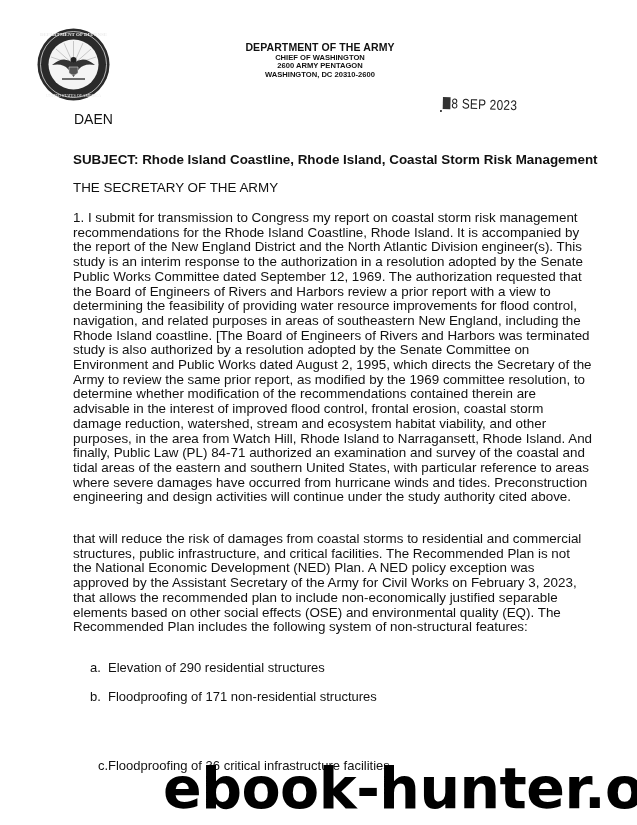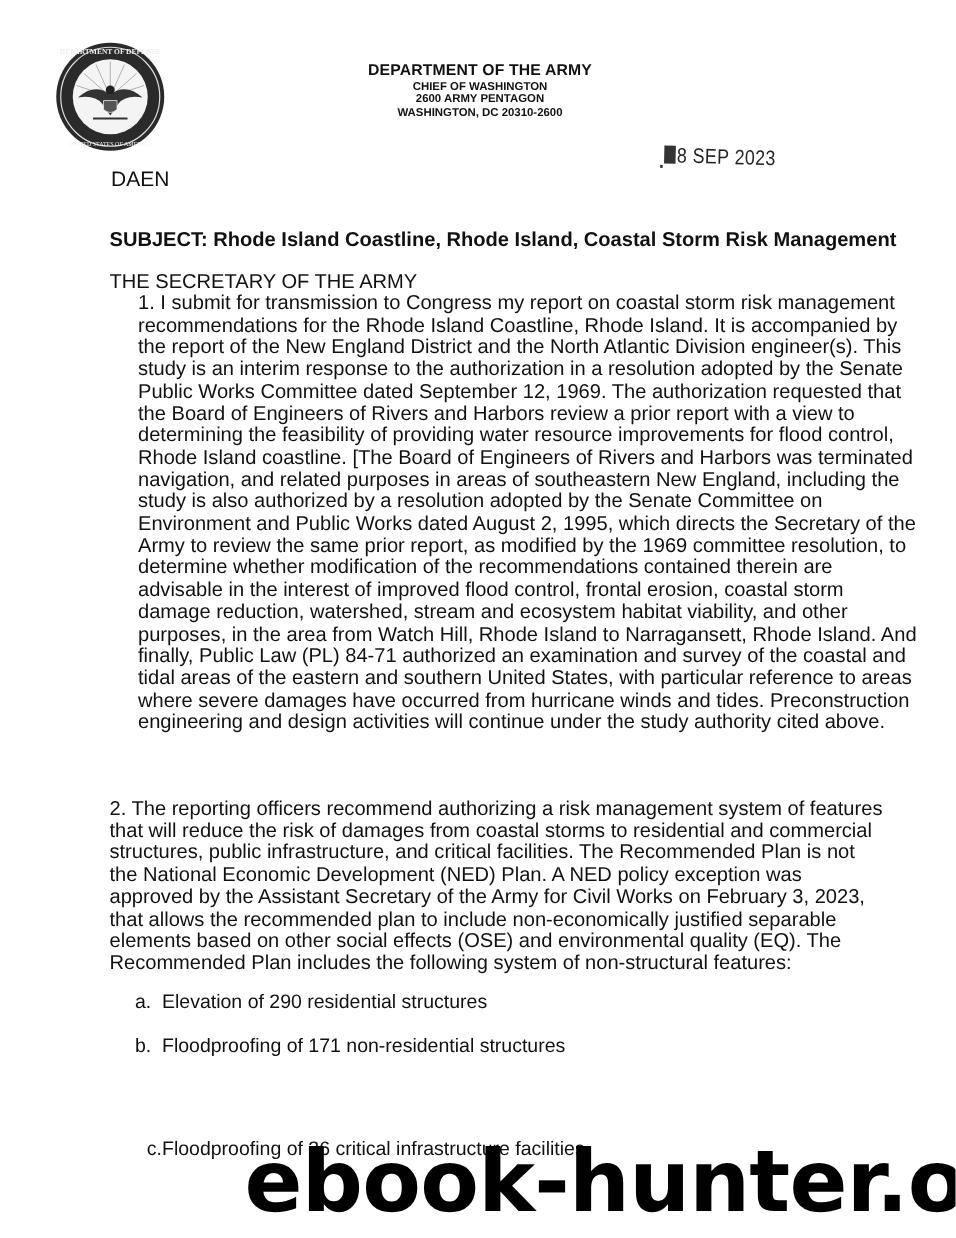--- a/index.html
+++ b/index.html
@@ -13,21 +13,21 @@
     .office { position: absolute; left: 74px; top: 111px; font-size: 14px; }
     .stamp { position: absolute; left: 443px; top: 95px; font-size: 14px; color: #222;
              font-family: "Liberation Sans Narrow", "Liberation Sans", sans-serif;
              transform: scaleX(0.85) rotate(1.5deg); transform-origin: left top; letter-spacing: 0.3px; }
     .stamp .blot { display: inline-block; width: 9px; height: 12px; background: #333;
                    margin-right: 1px; vertical-align: -1px; }
     .stamp .dot { position: absolute; left: -3px; top: 15px; width: 2px; height: 2px; background: #333; }
     .text-block { position: absolute; left: 73px; width: 500px; font-size: 13.4px; line-height: 14.7px; }
     .subject { top: 153px; white-space: nowrap; font-weight: bold; }
     .addressee { top: 181px; }
-    .para1 { top: 195px; margin-left: 19px; }
+    .para1 { top: 211px; }
     .para2 { top: 532px; }
     .p-line { white-space: nowrap; display: block; }
     .list-item { position: absolute; left: 90px; font-size: 13px; white-space: nowrap; }
     .li-a { top: 660px; }
     .li-b { top: 689px; }
     .li-c { top: 758px; text-align: right; }
     .li-marker { display: inline-block; width: 18px; }
     .watermark { position: absolute; left: 163px; top: 755px; font-family: "DejaVu Sans", sans-serif;
                  font-weight: bold; font-size: 57px; color: #000; letter-spacing: -0.5px; white-space: nowrap; }
   </style>
@@ -77,37 +77,36 @@
 <div class="text-block addressee">THE SECRETARY OF THE ARMY</div>
 
 <div class="text-block para1">
   <span class="p-line">1.  I submit for transmission to Congress my report on coastal storm risk management</span>
   <span class="p-line">recommendations for the Rhode Island Coastline, Rhode Island.  It is accompanied by</span>
   <span class="p-line">the report of the New England District and the North Atlantic Division engineer(s).  This</span>
   <span class="p-line">study is an interim response to the authorization in a resolution adopted by the Senate</span>
   <span class="p-line">Public Works Committee dated September 12, 1969. The authorization requested that</span>
   <span class="p-line">the Board of Engineers of Rivers and Harbors review a prior report with a view to</span>
   <span class="p-line">determining the feasibility of providing water resource improvements for flood control,</span>
+  <span class="p-line">navigation, and related purposes in areas of southeastern New England, including the</span>
   <span class="p-line">Rhode Island coastline. [The Board of Engineers of Rivers and Harbors was terminated</span>
-  <span class="p-line">navigation, and related purposes in areas of southeastern New England, including the</span>
   <span class="p-line">study is also authorized by a resolution adopted by the Senate Committee on</span>
   <span class="p-line">Environment and Public Works dated August 2, 1995, which directs the Secretary of the</span>
   <span class="p-line">Army to review the same prior report, as modified by the 1969 committee resolution, to</span>
   <span class="p-line">determine whether modification of the recommendations contained therein are</span>
   <span class="p-line">advisable in the interest of improved flood control, frontal erosion, coastal storm</span>
   <span class="p-line">damage reduction, watershed, stream and ecosystem habitat viability, and other</span>
   <span class="p-line">purposes, in the area from Watch Hill, Rhode Island to Narragansett, Rhode Island. And</span>
   <span class="p-line">finally, Public Law (PL) 84-71 authorized an examination and survey of the coastal and</span>
   <span class="p-line">tidal areas of the eastern and southern United States, with particular reference to areas</span>
   <span class="p-line">where severe damages have occurred from hurricane winds and tides. Preconstruction</span>
   <span class="p-line">engineering and design activities will continue under the study authority cited above.</span>
 </div>
 
 <div class="text-block para2">
-  <span class="p-line">2.  The reporting officers recommend authorizing a risk management system of features</span>
   <span class="p-line">that will reduce the risk of damages from coastal storms to residential and commercial</span>
   <span class="p-line">structures, public infrastructure, and critical facilities.  The Recommended Plan is not</span>
   <span class="p-line">the National Economic Development (NED) Plan.  A NED policy exception was</span>
   <span class="p-line">approved by the Assistant Secretary of the Army for Civil Works on February 3, 2023,</span>
   <span class="p-line">that allows the recommended plan to include non-economically justified separable</span>
   <span class="p-line">elements based on other social effects (OSE) and environmental quality (EQ).  The</span>
   <span class="p-line">Recommended Plan includes the following system of non-structural features:</span>
 </div>
 
 <div class="list-item li-a">

